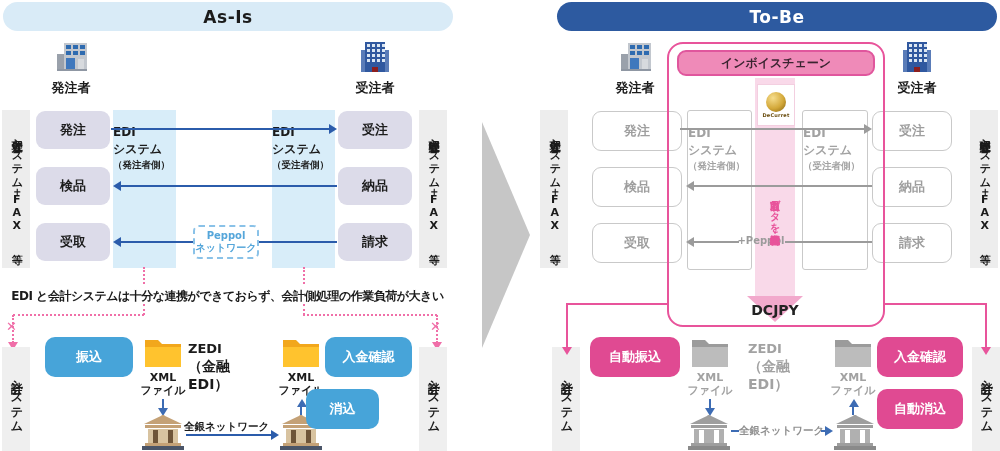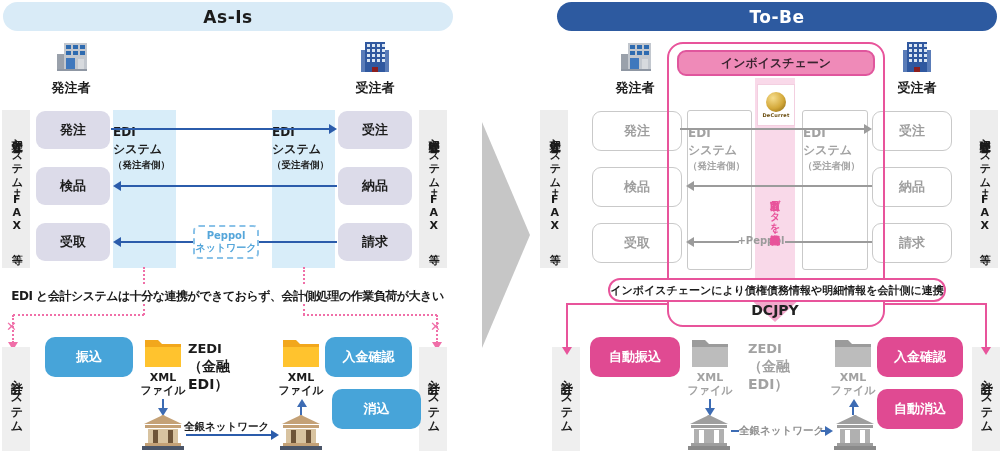--- a/index.html
+++ b/index.html
@@ -228,21 +228,21 @@
       <rect x="4" y="11" width="36" height="3" fill="#c4a176"></rect>
       <rect x="7" y="15" width="30" height="14" fill="#d8c3a0"></rect>
       <rect x="12" y="16" width="5" height="13" fill="#6e5438"></rect>
       <rect x="27" y="16" width="5" height="13" fill="#6e5438"></rect>
       <rect x="4" y="29" width="36" height="3" fill="#c4a176"></rect>
       <rect x="1" y="32" width="42" height="4" fill="#4a5568"></rect>
     </svg>
   </div>
 
   <div class="abs c btn blue" style="left:325px;top:337px;width:87px;height:40px">入金確認</div>
-  <div class="abs c btn blue" style="left:332px;top:389px;width:89px;height:40px">消込</div>
+  <div class="abs c btn blue" style="left:306px;top:389px;width:73px;height:40px">消込</div>
 
   <div class="midarrow" style="left:482px;top:122px;width:48px;height:226px"></div>
 
   <div class="abs c hdr" style="left:557px;top:2px;width:440px;height:29px;background:#2d5aa0;color:#fff">To-Be</div>
 
   <div class="abs" style="left:619px;top:40px">
     <svg width="34" height="34" viewBox="0 0 34 34">
       <rect x="9" y="3" width="23" height="26" fill="#c2c7ce"></rect>
       <g fill="#2e6bb0">
         <rect x="11" y="5" width="5" height="4"></rect>
@@ -334,21 +334,20 @@
     <div>標準化統合・還元・送金</div>
   </div>
 
   <div class="container-pink" style="left:667px;top:42px;width:214px;height:281px;z-index:3"></div>
   <div class="abs c ichdr" style="left:677px;top:50px;width:194px;height:22px;z-index:4">インボイスチェーン</div>
   <div class="abs logo" style="left:757px;top:84px;width:36px;height:40px;z-index:4">
     <div class="goldball"></div>
     <div class="dctext">DeCurret</div>
   </div>
 
-  <div class="abs c pill" style="left:608px;top:278px;width:334px;height:20px;z-index:5">インボイスチェーンにより債権債務情報や明細情報を会計側に連携</div>
   <div class="dcjpy" style="left:743px;top:302px;width:64px;z-index:5">DCJPY</div>
 
   <div class="ln" style="--c:#e8549b;left:566px;top:303px;width:101px;height:2px;z-index:4"></div>
   <div class="ln" style="--c:#e8549b;left:566px;top:303px;width:2px;height:45px;z-index:4"></div>
   <div class="ah ah-d" style="--c:#e8549b;left:562px;top:347px;z-index:4"></div>
   <div class="ln" style="--c:#e8549b;left:883px;top:303px;width:104px;height:2px;z-index:4"></div>
   <div class="ln" style="--c:#e8549b;left:985px;top:303px;width:2px;height:45px;z-index:4"></div>
   <div class="ah ah-d" style="--c:#e8549b;left:981px;top:347px;z-index:4"></div>
 
   <div class="abs c sysv" style="left:552px;top:347px;width:28px;height:104px;background:#efefef">

